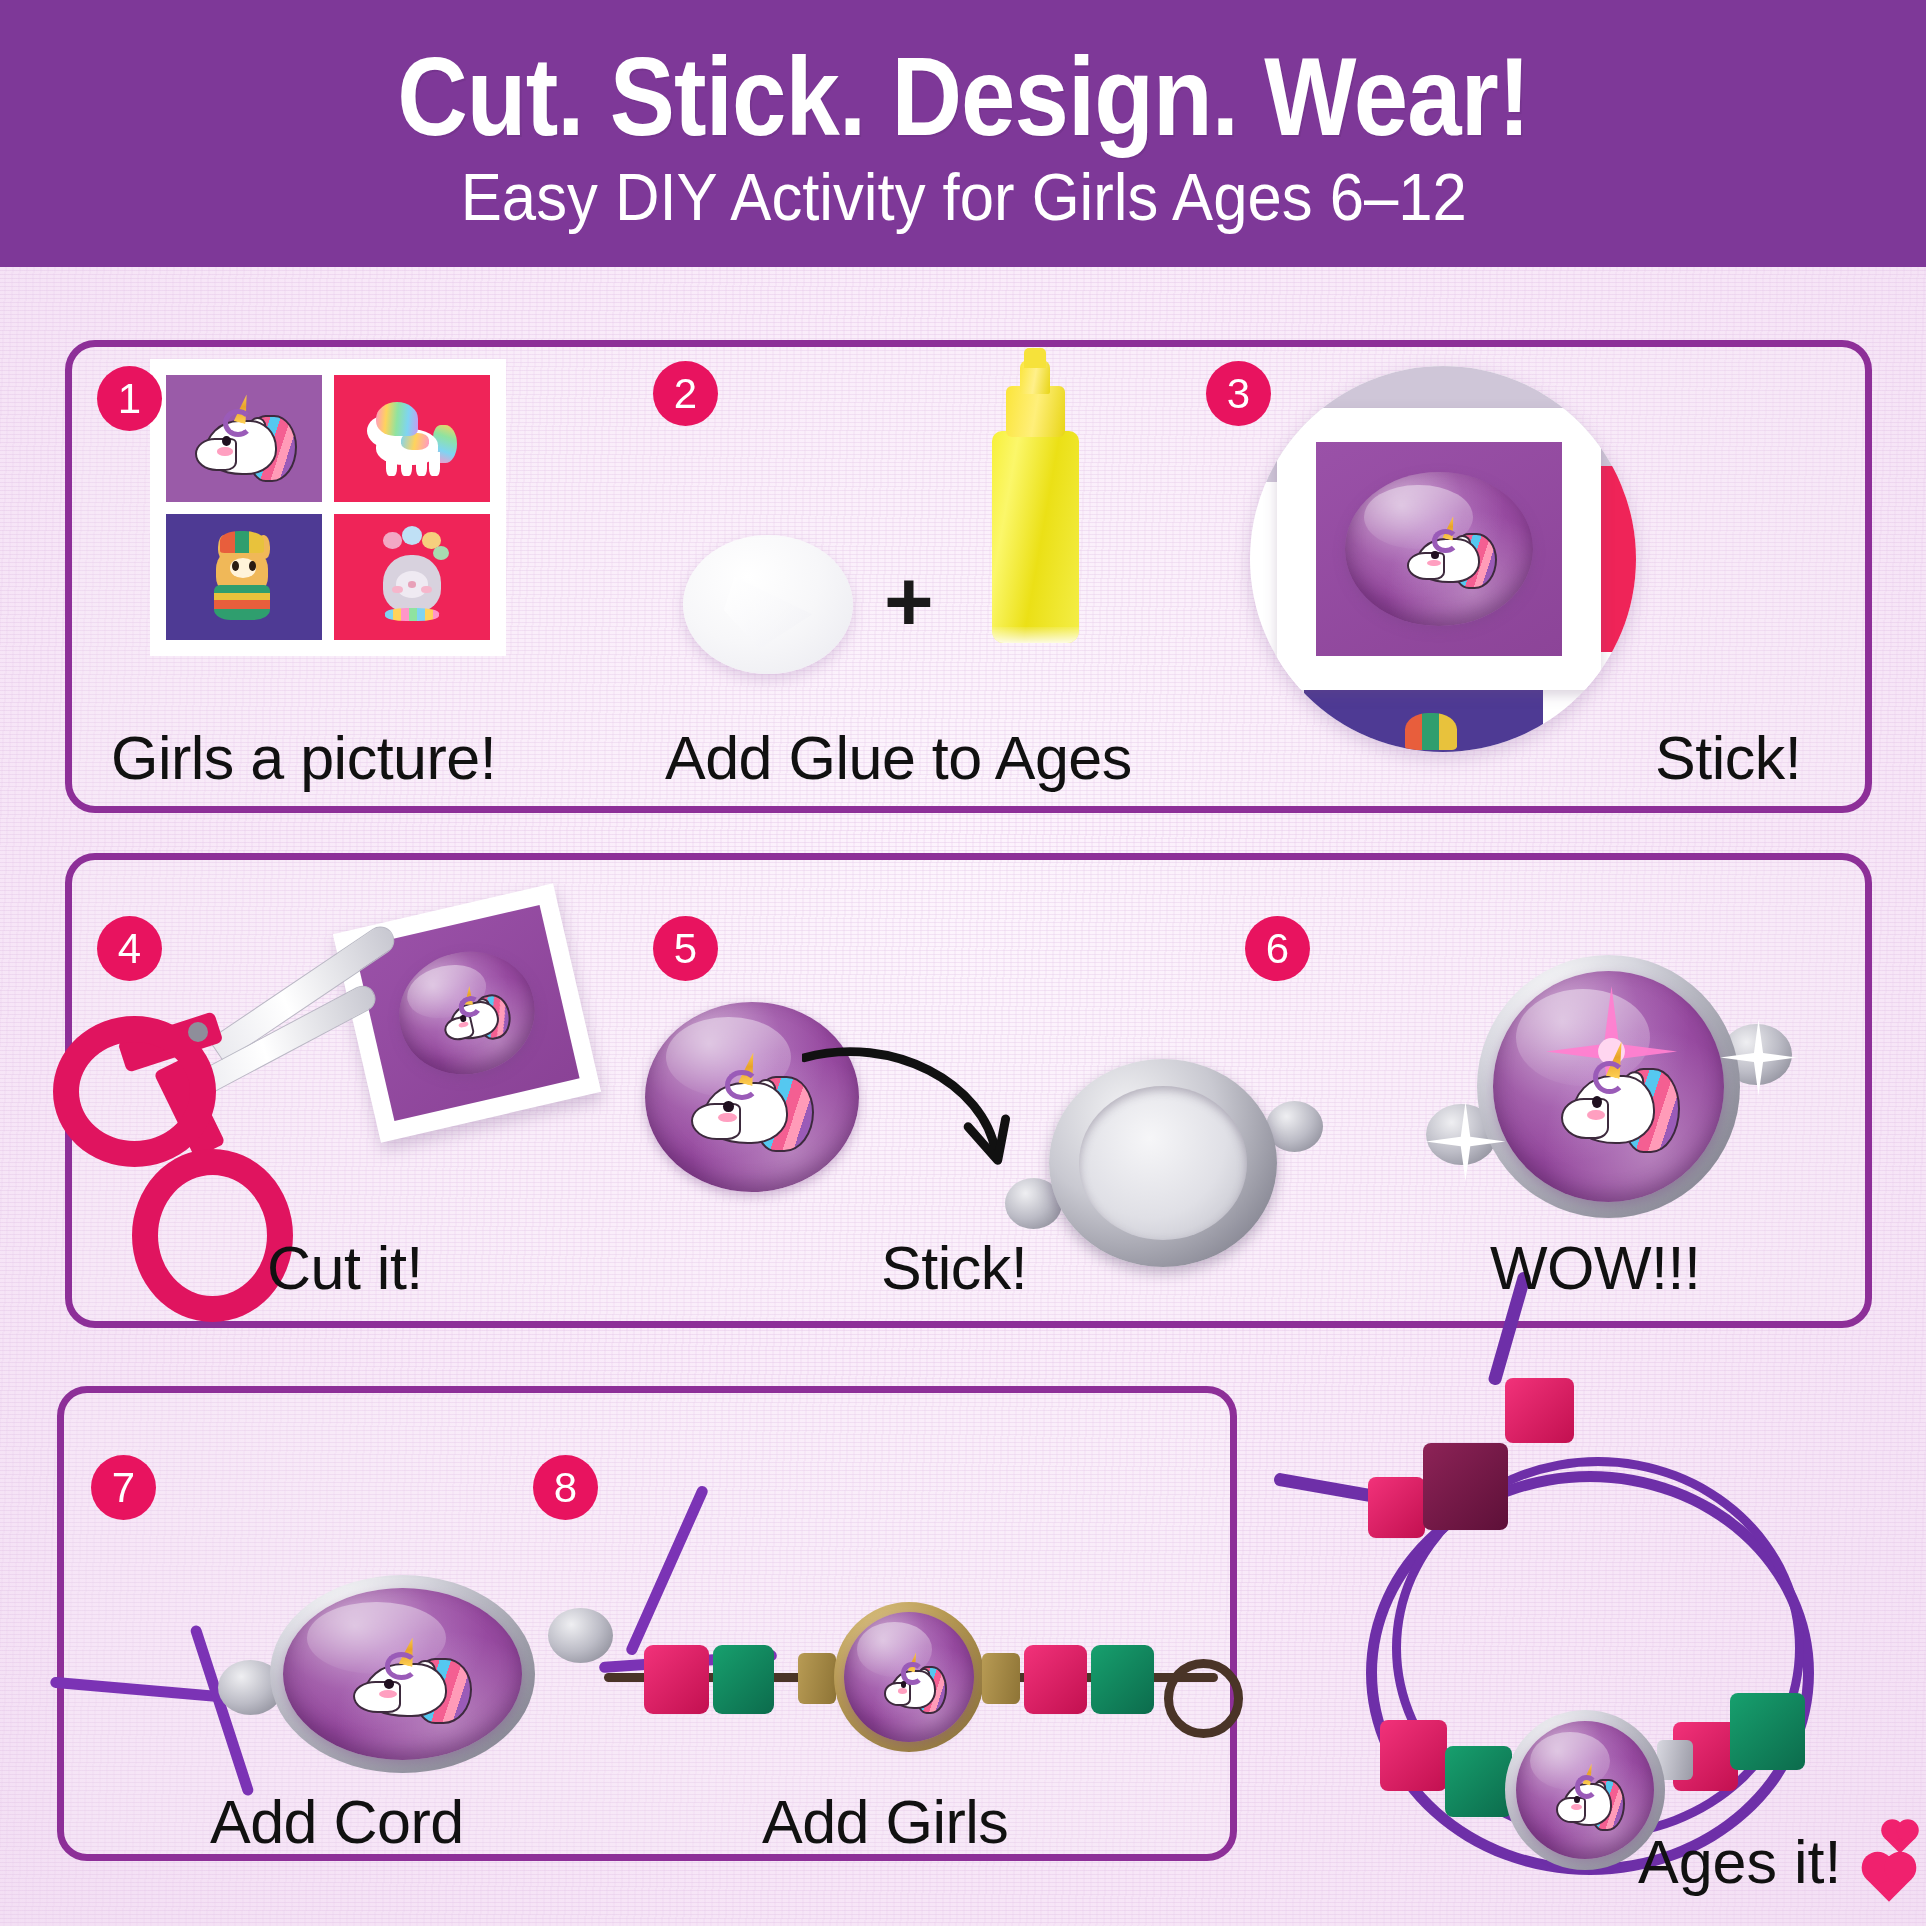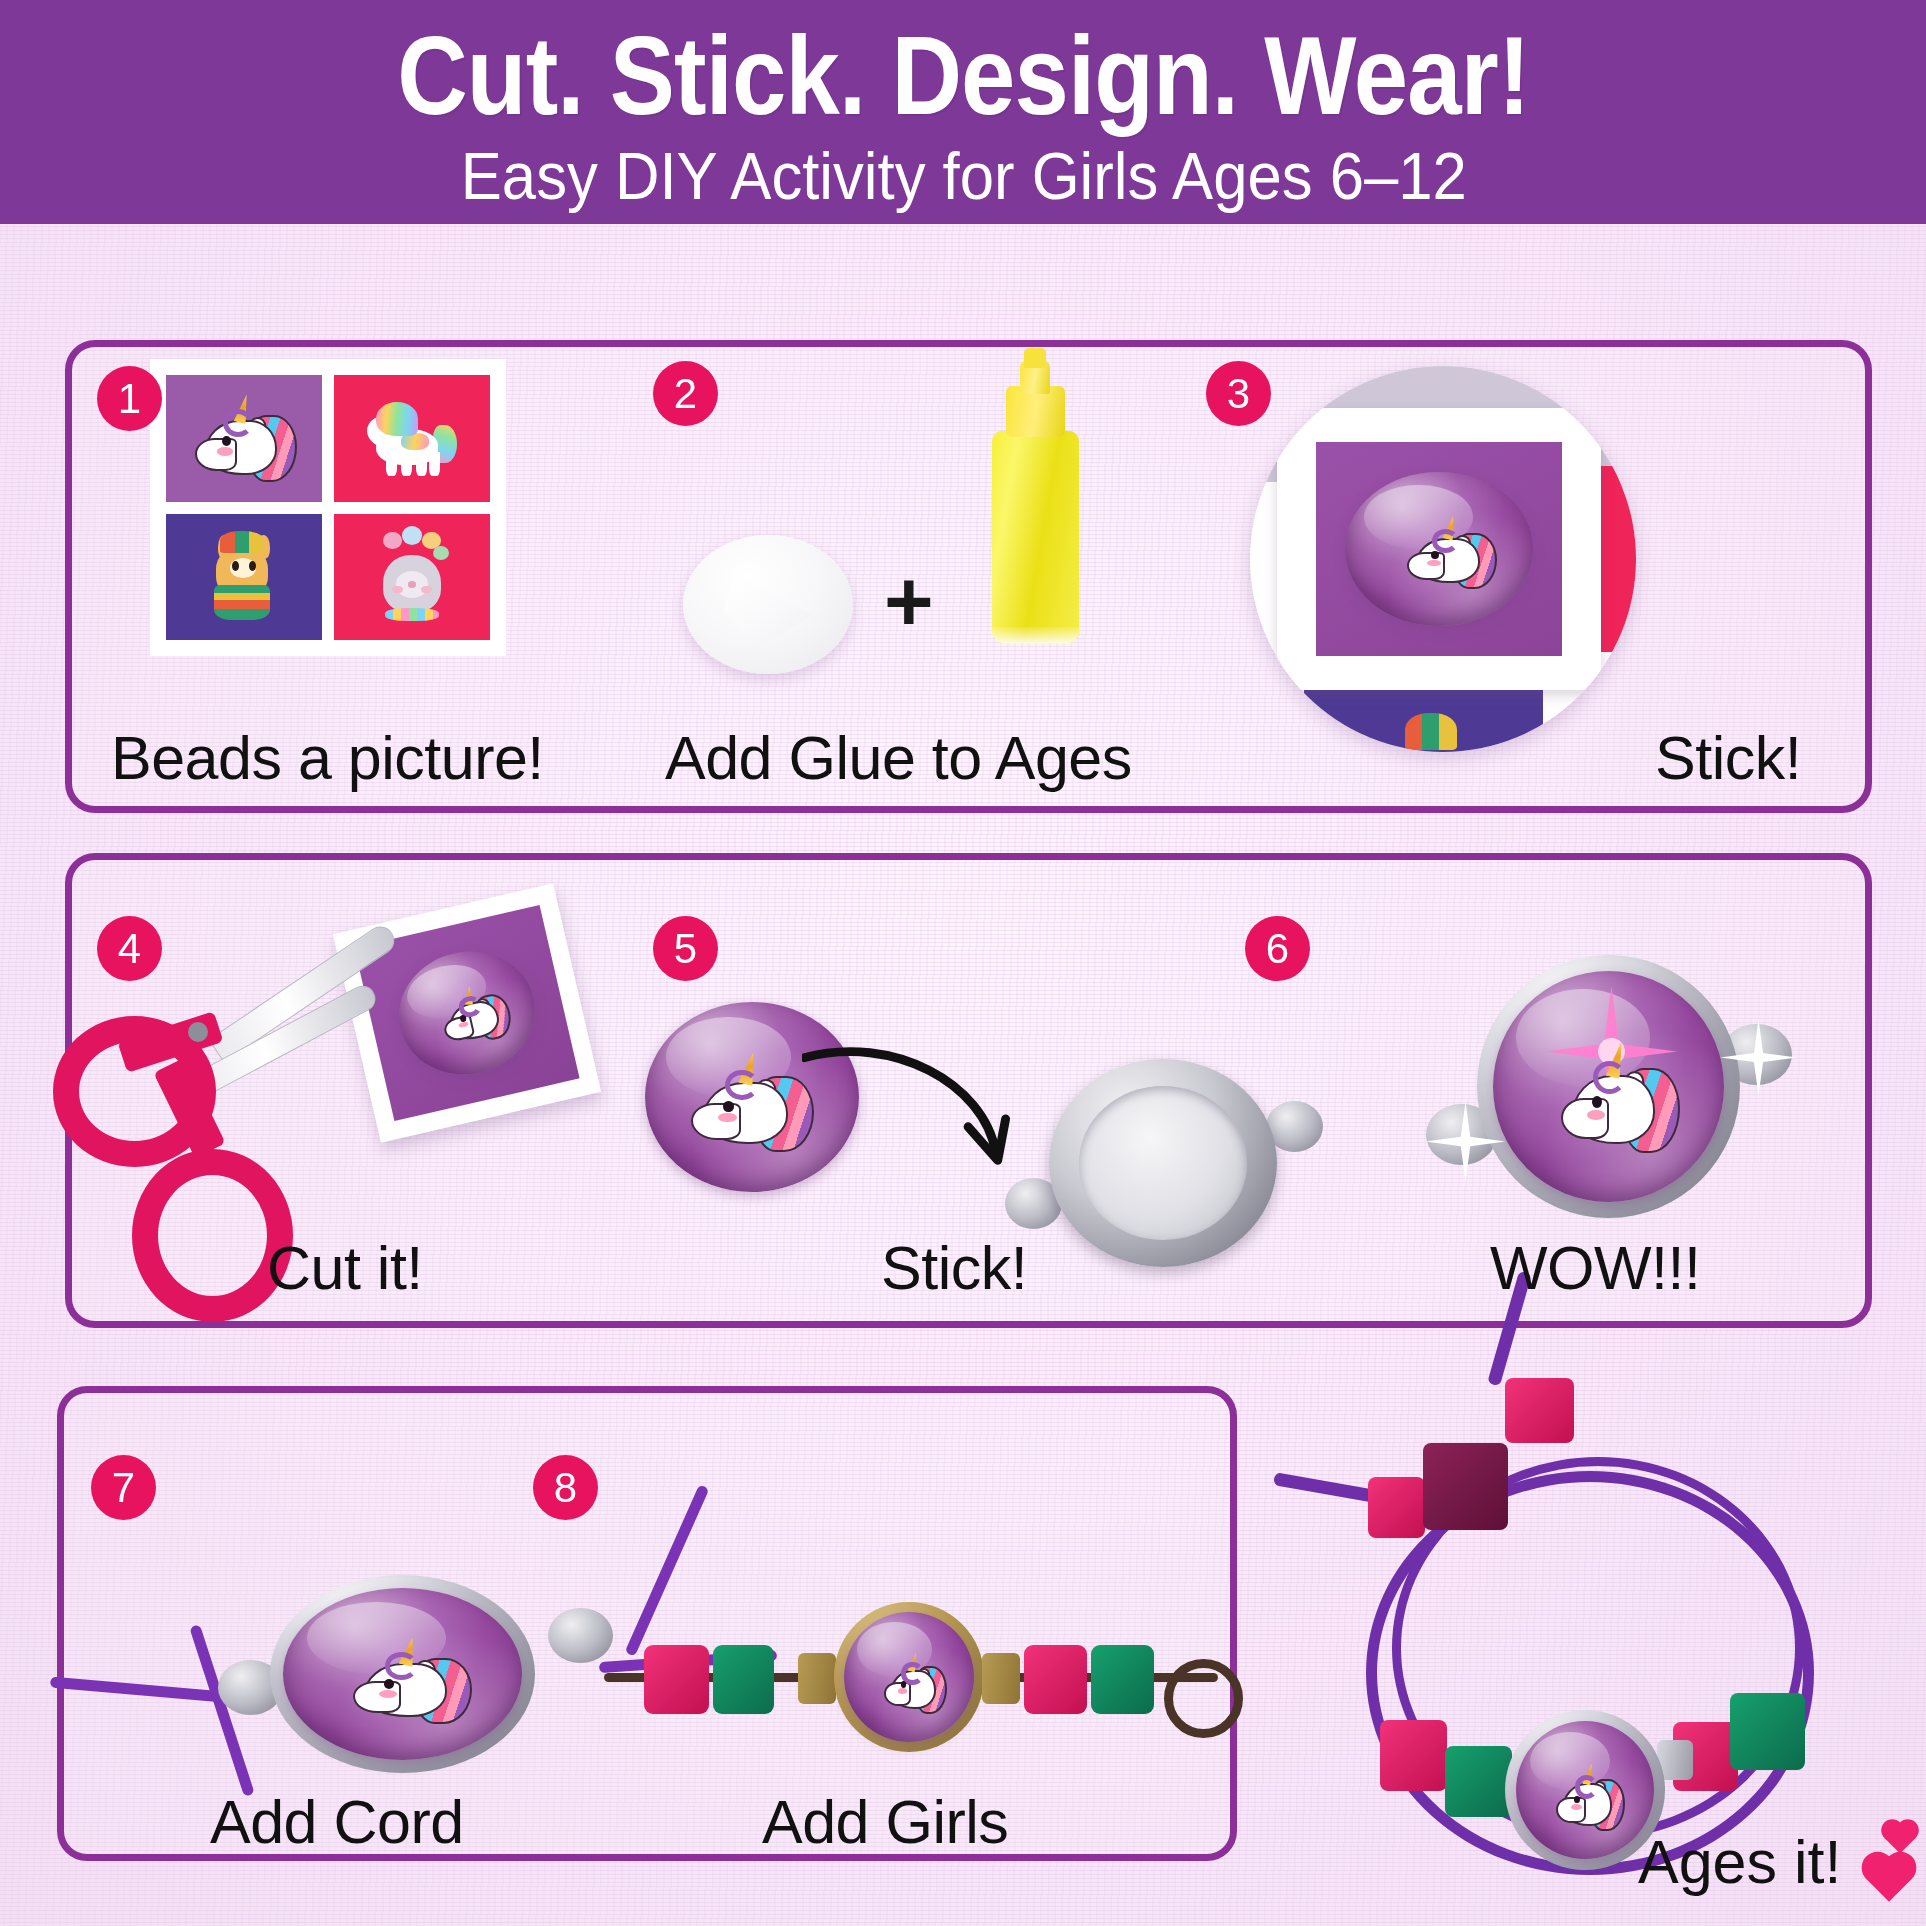--- a/index.html
+++ b/index.html
@@ -17,21 +17,21 @@
     position: absolute; inset: 0;
     width: 1927px; height: 1927px;
     background:
       repeating-linear-gradient(0deg, rgba(228,198,232,0.45) 0px, rgba(228,198,232,0.45) 1px, rgba(255,255,255,0) 1px, rgba(255,255,255,0) 4px),
       repeating-linear-gradient(92deg, rgba(238,214,240,0.35) 0px, rgba(238,214,240,0.35) 2px, rgba(255,255,255,0) 2px, rgba(255,255,255,0) 7px),
       radial-gradient(ellipse at 50% 45%, #fdf4fd 0%, #f8e8f8 60%, #f3dff4 100%);
   }
   
   #header {
     position: absolute; left: 0; top: 0;
-    width: 1927px; height: 224px;
+    width: 1927px; height: 267px;
     background: #7e3898;
     display: flex; flex-direction: column;
     align-items: center; justify-content: center;
     box-sizing: border-box;
     padding-top: 8px;
   }
   #header .title {
     color: #ffffff;
     font-size: 111px;
     font-weight: bold;
@@ -472,21 +472,21 @@
       <div class="flower" style="left:60%;top:10%;width:18%;height:15%;background:#f6cf7e;"></div>
       <div class="flower" style="left:70%;top:22%;width:16%;height:13%;background:#a8dcb0;"></div>
       <div class="aface"></div>
         <div class="anose"></div>
       <div class="acheek" style="left:31%;"></div>
         <div class="acheek" style="left:59%;"></div>
       <div class="collar"></div>
     </div>
   </div>
 </div>
-<div class="caption" style="left:111px; top:723px;">Beads a picture!</div>
+<div class="caption" style="left:111px; top:723px;">Girls a picture!</div>
 
 <div class="badge" style="left:653px; top:361px;">2</div>
 <div id="s2-glass"></div>
 <div id="s2-plus">+</div>
 <div id="s2-bottle">
   <div class="body"></div>
     <div class="collar"></div>
     <div class="neck"></div>
     <div class="tip"></div>
 </div>

